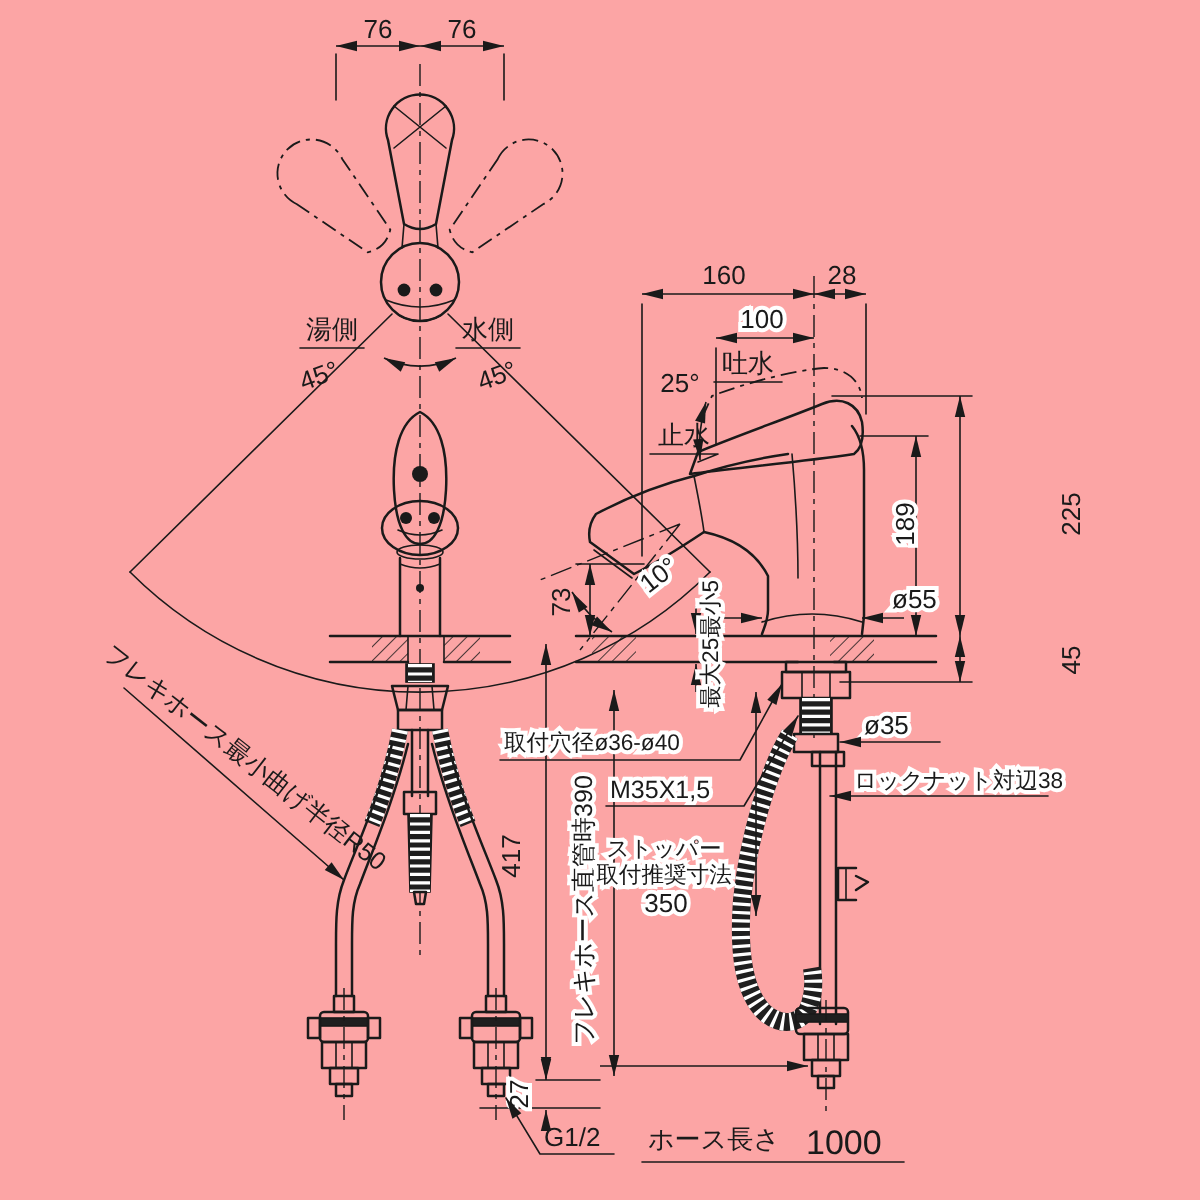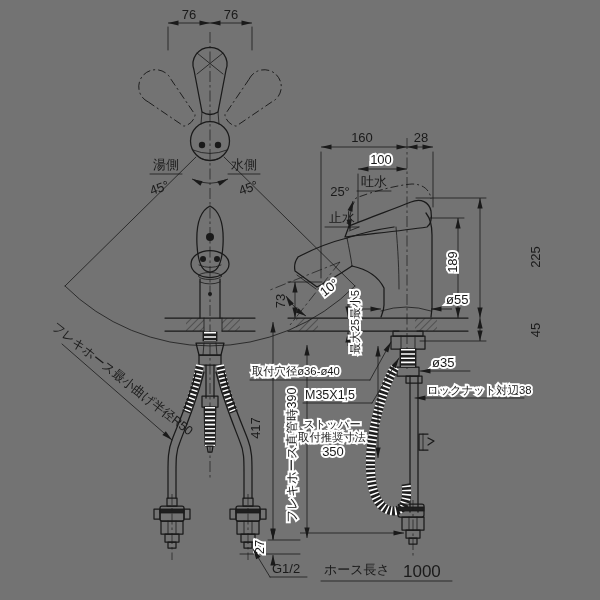--- a/index.html
+++ b/index.html
@@ -1,16 +1,16 @@
 <!DOCTYPE html>
 <html><head>
 <meta charset="utf-8">
 <style>
   html,body{margin:0;padding:0;background:#fff;}
-  #stage{width:600px;height:600px;background:#737373;position:relative;overflow:hidden;}
+  #stage{width:600px;height:600px;background:#fca5a5;position:relative;overflow:hidden;}
   svg{font-family:"Liberation Sans","DejaVu Sans",sans-serif;}
   text{fill:#1a1a1a;}
   .ol{fill:none;stroke:#1a1a1a;stroke-width:1.25;stroke-linecap:round;stroke-linejoin:round;}
   .th{fill:none;stroke:#1a1a1a;stroke-width:0.8;stroke-linecap:round;}
   .dim{fill:none;stroke:#1a1a1a;stroke-width:0.8;}
   .cl{fill:none;stroke:#1a1a1a;stroke-width:0.7;stroke-dasharray:11 3 2.5 3;}
   .ghost{fill:none;stroke:#1a1a1a;stroke-width:0.9;stroke-dasharray:8 3 2 3;}
   .dark{fill:#1f1f1f;stroke:#1a1a1a;stroke-width:0.8;}
   .rib{fill:none;stroke:#fff;stroke-dasharray:1.6 2.6;}
   .t13{font-size:13px;} .t12{font-size:12.5px;} .t11{font-size:11.3px;}

